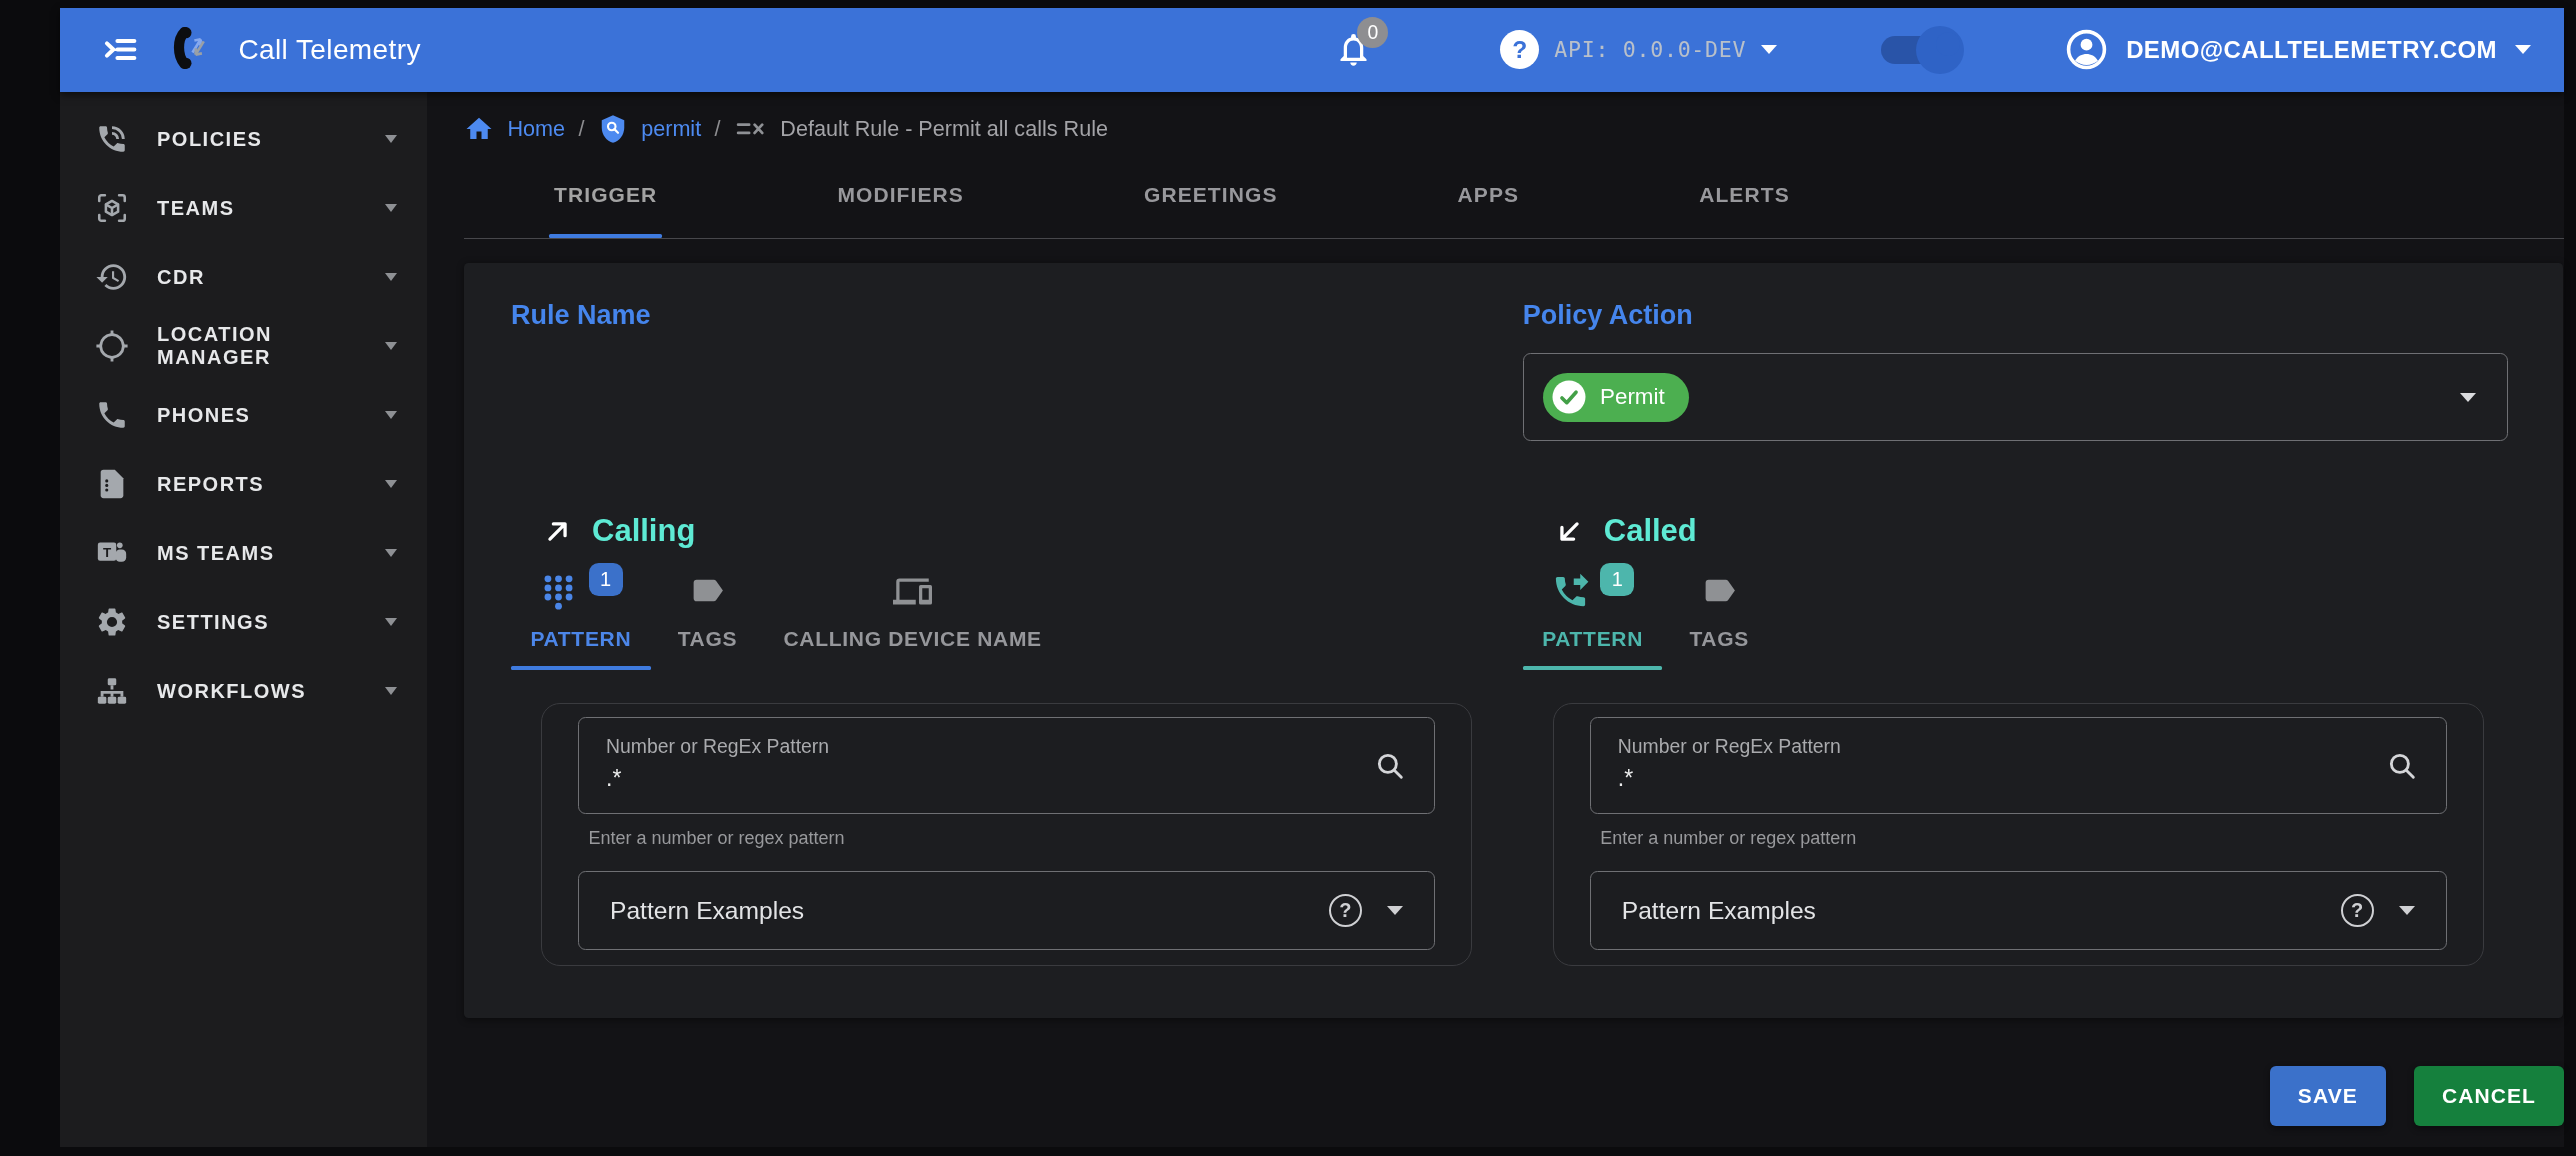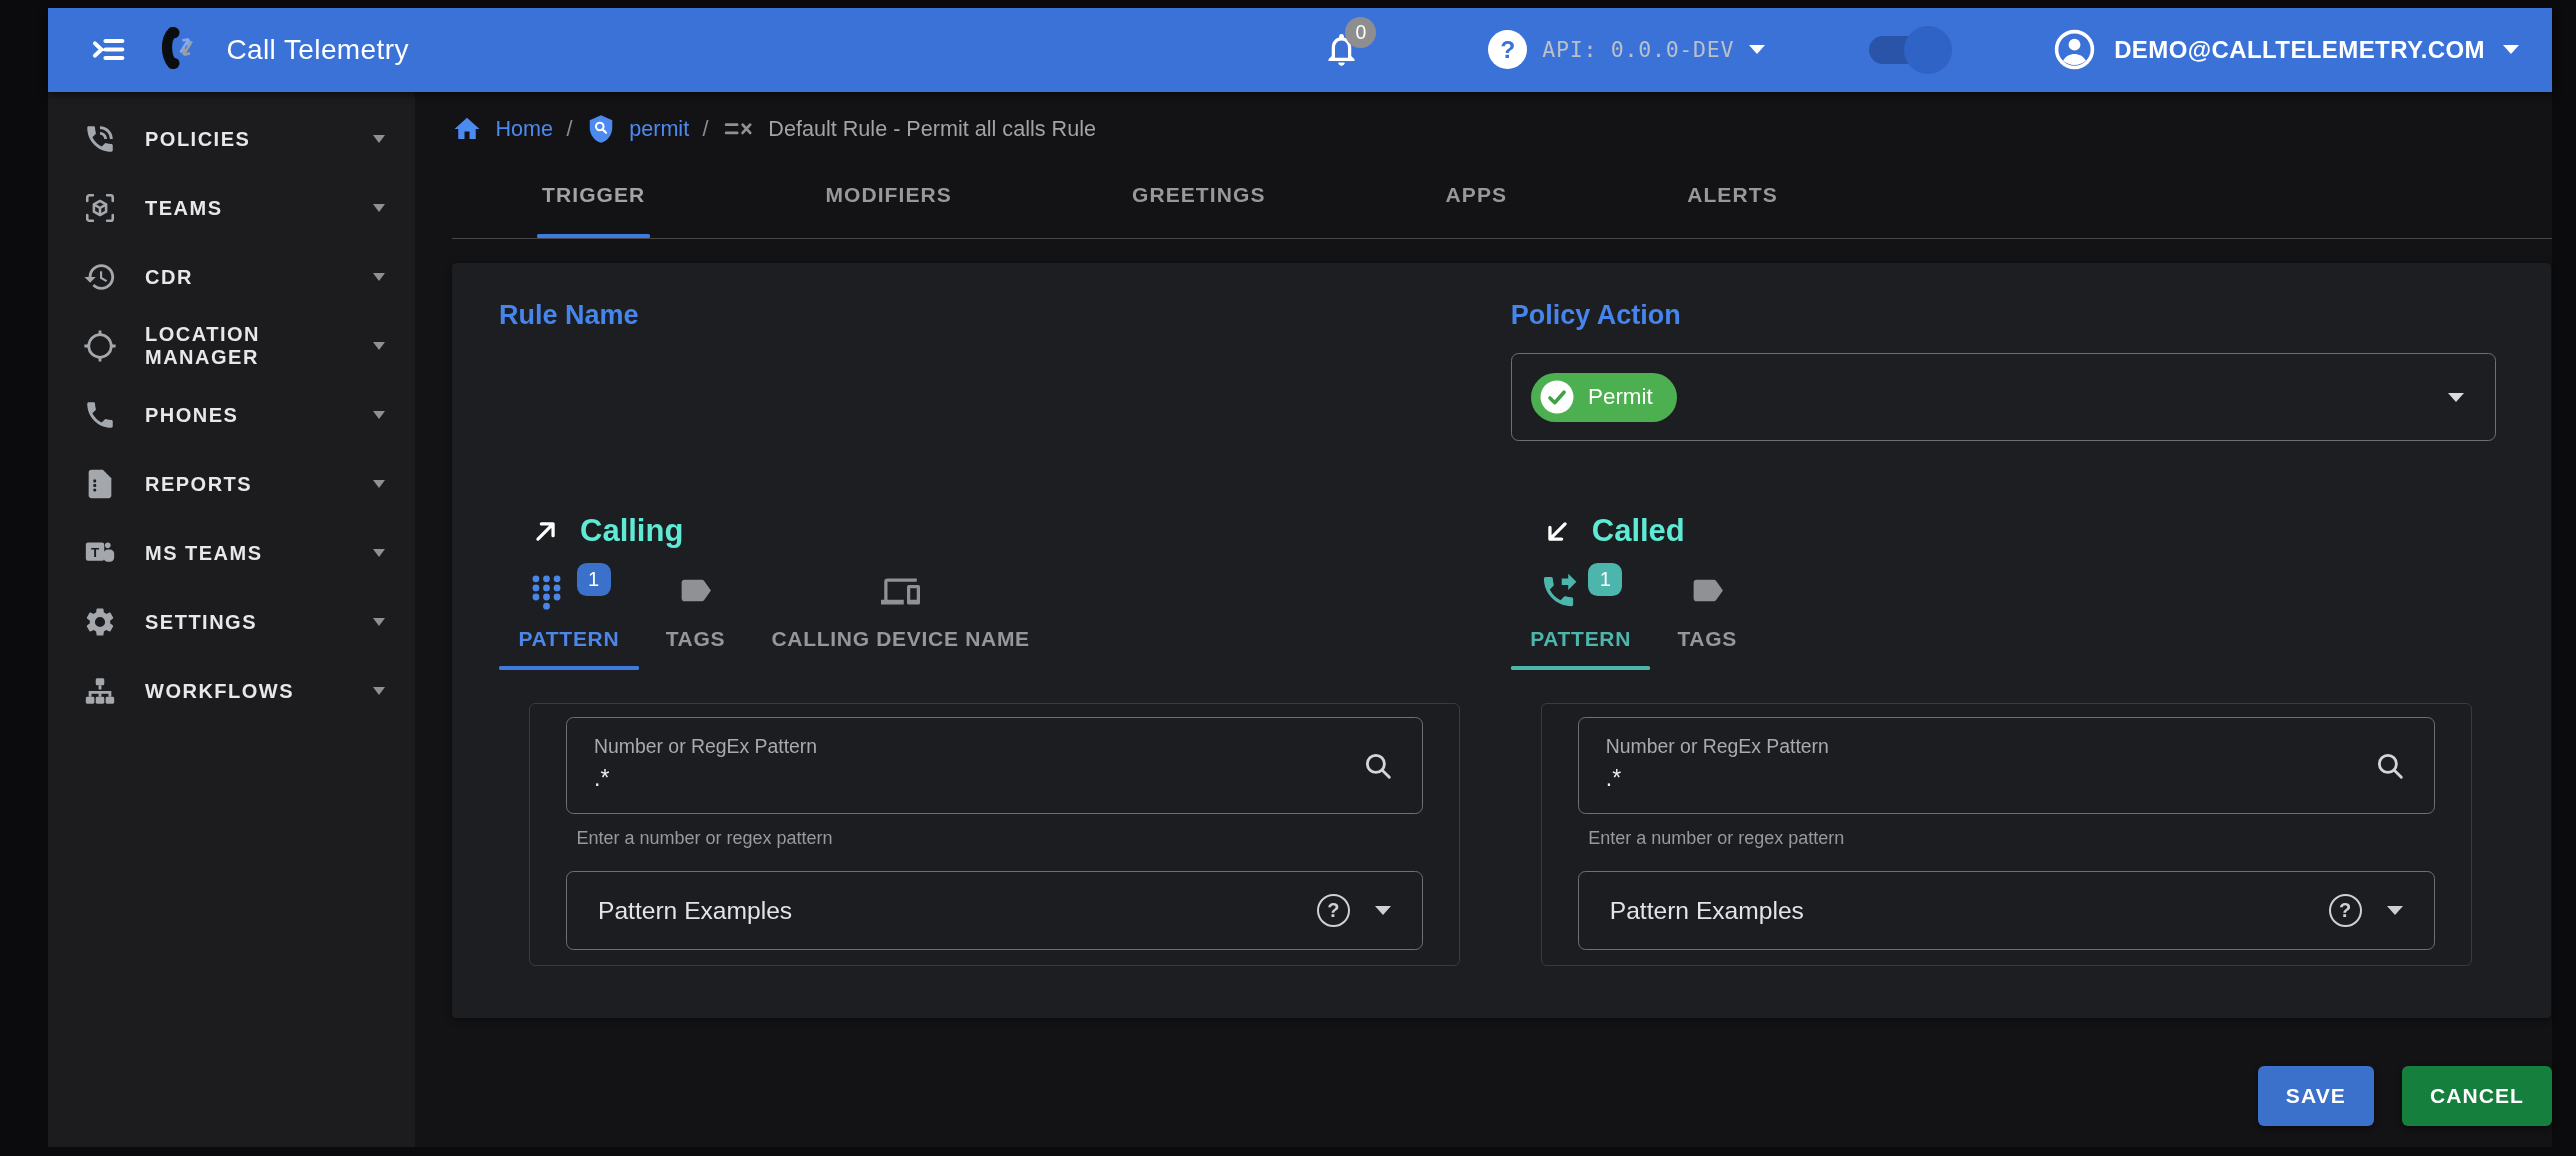--- a/index.html
+++ b/index.html
@@ -1,19 +1,19 @@
 <!DOCTYPE html>
 <html style="font-size:12px"><head>
 <meta charset="utf-8">
 <style>
   * { margin:0; padding:0; box-sizing:border-box; }
   html,body { background:#0b0b0d; }
   body { font-family:"Liberation Sans","DejaVu Sans",sans-serif; }
   #frame { position:relative; width:2576px; height:1157px; background:#0b0b0d; overflow:hidden; }
-  #app { position:absolute; left:4px; top:7.5px; width:2548px; height:1139px;padding-left:44px; }
+  #app { position:absolute; left:16px; top:7.5px; width:2548px; height:1139px;padding-left:44px; }
 
   
   #topbar { height:84px; background:#3b72d8; display:flex; align-items:center;
             padding:0 33px 0 42px; position:relative; z-index:5;
             box-shadow:0 3px 7.5px rgba(0,0,0,.55); }
   .menu-btn { display:flex; cursor:pointer; }
   .logo { display:flex; margin-left:28px; }
   .app-title { margin-left:22.4px; font-size:28px; font-weight:500; color:#fff; letter-spacing:0.4px; }
   .tb-right { margin-left:auto; display:flex; align-items:center; }
   .bell-wrap { position:relative; margin-right:127px; cursor:pointer; display:flex; }
@@ -87,21 +87,21 @@
   .badge-blue { background:#3b71ca; }
   .badge-teal { background:#4db6ac; }
   .seg-label { margin-top:9px; font-size:21px; font-weight:600; letter-spacing:0.7px; color:#96979b; }
   .seg-tab.active-blue .seg-label { color:#4c86e8; }
   .seg-tab.active-teal .seg-label { color:#4db6ac; }
   .seg-tab.active-blue::after, .seg-tab.active-teal::after { content:""; position:absolute; left:0; right:0;
                bottom:0; height:3.7px; border-radius:1.5px; }
   .seg-tab.active-blue::after { background:#3f7bdf; }
   .seg-tab.active-teal::after { background:#4db6ac; }
 
-  .pattern-panel { margin:33px 24px 0 30px; border:0.7px solid #3a3b3f; border-radius:6px;
+  .pattern-panel { margin:33px 24px 0 30px; border:0.7px solid #3a3b3f; border-radius:19px;
                    background:#1c1d20; padding:13.4px 36px 15px; }
   .pp-input { border:0.7px solid #6f7074; border-radius:7.5px; height:97px; padding:16.4px 27px;
               display:flex; align-items:flex-start; cursor:text; }
   .pp-field { flex:1; }
   .pp-search { margin-left:15px; align-self:center; display:flex; cursor:pointer; }
   .pp-helper { font-size:18px; color:#98999c; margin:13.4px 0 0 10.4px; }
   .pp-examples { margin-top:22.4px; border:0.7px solid #6f7074; border-radius:7.5px; height:79px;
                  display:flex; align-items:center; padding:0 31px; cursor:pointer; }
   .pp-ex-label { font-size:24.6px; color:#e3e4e6; }
   .pp-ex-right { margin-left:auto; display:flex; align-items:center; gap:25px; }

